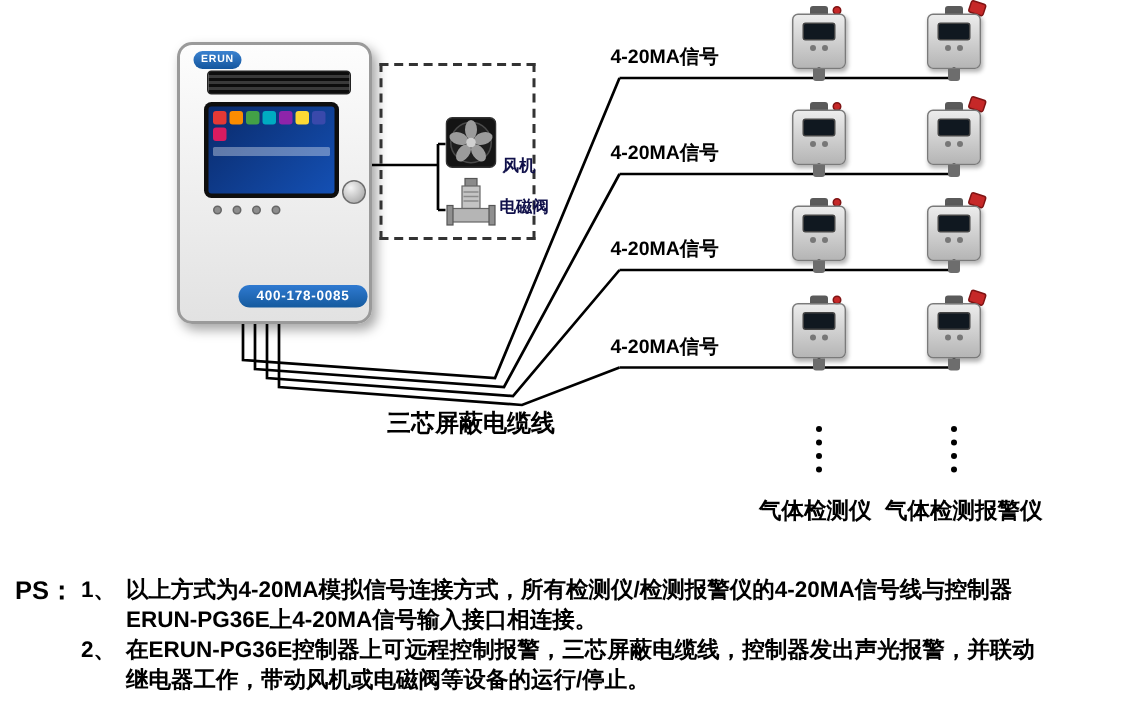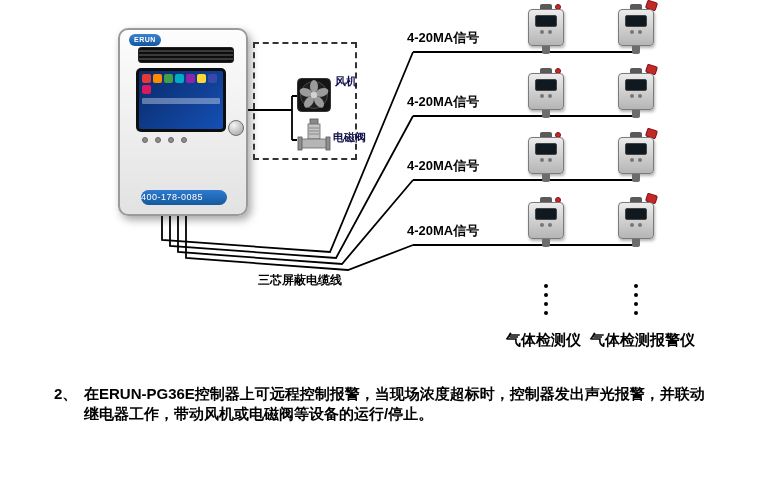--- a/index.html
+++ b/index.html
@@ -43,23 +43,23 @@
   .ctrl-screen .bar{width:100%;height:6px;border-radius:1px;background:rgba(255,255,255,.35);margin-top:2px;}
   .ctrl-knob{
     position:absolute;left:108px;top:90px;width:16px;height:16px;border-radius:50%;
     background:radial-gradient(circle at 35% 30%,#f4f4f4,#9c9c9c);border:1px solid #6f6f6f;box-sizing:border-box;
   }
   .ctrl-btns{position:absolute;left:22px;top:107px;display:flex;gap:7px;}
   .ctrl-btns i{width:6px;height:6px;border-radius:50%;background:#8d8d8d;border:1px solid #666;box-sizing:border-box;}
   .ctrl-name{position:absolute;left:0;top:124px;width:100%;text-align:center;
     font-size:12px;font-weight:bold;color:#1a1a1a;letter-spacing:1px;}
   .ctrl-hotline{
-    position:absolute;left:21px;top:160px;width:86px;height:15px;border-radius:8px;
+    position:absolute;left:39px;top:160px;width:86px;height:15px;border-radius:8px;
     background:linear-gradient(180deg,#2f7ad1,#155a9e);color:#fff;font-size:9px;
-    font-weight:normal;text-align:left;line-height:15px;letter-spacing:.5px;
+    font-weight:bold;text-align:center;line-height:15px;letter-spacing:.5px;
   }
 
   
   .opt-box{
     position:absolute;left:253px;top:42px;width:104px;height:118px;
     border:2px dashed #333;box-sizing:border-box;
   }
   .opt-title{position:absolute;left:0;top:3px;width:100%;text-align:center;font-size:12px;font-weight:bold;white-space:nowrap;}
   .opt-fan{position:absolute;left:42px;top:34px;width:34px;height:34px;}
   .opt-valve{position:absolute;left:42px;top:74px;width:34px;height:34px;}
@@ -80,21 +80,21 @@
   .det-btns{display:flex;justify-content:center;gap:4px;margin-top:3px;}
   .det-btns i{width:4px;height:4px;background:#777;border-radius:50%;}
   .det-probe{position:absolute;left:14px;top:42px;width:8px;height:8px;background:#6d6d6d;border-radius:0 0 2px 2px;}
 
   .dots{position:absolute;display:flex;flex-direction:column;gap:5px;}
   .dots i{width:4px;height:4px;background:#000;border-radius:50%;}
 
   
   .lbl{position:absolute;font-weight:bold;color:#000;white-space:nowrap;}
   .lbl-signal{font-size:13px;}
-  .lbl-cable{font-size:12px;}
+  .lbl-cable{font-size:16px;}
   .lbl-col{font-size:15px;}
 
   
   .notes{position:absolute;left:10px;top:384px;width:745px;font-size:15px;font-weight:bold;line-height:20px;}
   .notes .ps{display:inline-block;width:44px;font-size:17px;vertical-align:bottom;}
   .notes .num{display:inline-block;width:30px;}
   .notes .indent1{margin-left:44px;}
   .notes .indent2{margin-left:74px;}
 </style>
 </head>
@@ -151,21 +151,21 @@
         <g fill="#9b9b9b">
           <ellipse cx="17" cy="8.5" rx="4" ry="6.5"></ellipse>
           <ellipse cx="17" cy="8.5" rx="4" ry="6.5" transform="rotate(72 17 17)"></ellipse>
           <ellipse cx="17" cy="8.5" rx="4" ry="6.5" transform="rotate(144 17 17)"></ellipse>
           <ellipse cx="17" cy="8.5" rx="4" ry="6.5" transform="rotate(216 17 17)"></ellipse>
           <ellipse cx="17" cy="8.5" rx="4" ry="6.5" transform="rotate(288 17 17)"></ellipse>
         </g>
         <circle cx="17" cy="17" r="3.2" fill="#d0d0d0"></circle>
       </svg>
     </div>
-    <div class="opt-lbl" style="left:80px;top:30px;">风机</div>
+    <div class="opt-lbl" style="left:80px;top:59px;">风机</div>
     <div class="opt-valve">
       <svg viewBox="0 0 34 34" width="34" height="34">
         <rect x="13" y="1" width="8" height="6" fill="#8a8a8a" stroke="#555" stroke-width="0.8"></rect>
         <rect x="11" y="6" width="12" height="15" fill="#c4c4c4" stroke="#666" stroke-width="0.8"></rect>
         <path d="M12 10 H22 M12 13 H22 M12 16 H22" stroke="#8a8a8a" stroke-width="1"></path>
         <rect x="3" y="21" width="28" height="9" fill="#b5b5b5" stroke="#666" stroke-width="0.8"></rect>
         <rect x="1" y="19" width="4" height="13" fill="#8f8f8f" stroke="#555" stroke-width="0.8"></rect>
         <rect x="29" y="19" width="4" height="13" fill="#8f8f8f" stroke="#555" stroke-width="0.8"></rect>
       </svg>
     </div>
@@ -289,21 +289,27 @@
       <i></i>
       <i></i>
       <i></i>
       <i></i>
     </div>
 
   <div class="lbl lbl-col" style="left:506px;top:331px;">气体检测仪</div>
   <div class="lbl lbl-col" style="left:590px;top:331px;">气体检测报警仪</div>
 
   <div class="notes">
+    <div class="note-line">
+      <span class="ps">PS：</span><span class="num">1、</span><span>以上方式为4-20MA模拟信号连接方式，所有检测仪/检测报警仪的4-20MA信号线与控制器</span>
+    </div>
+    <div class="note-line indent2">
+      <span>ERUN-PG36E上4-20MA信号输入接口相连接。</span>
+    </div>
     <div class="note-line indent1">
-      <span class="num">2、</span><span>在ERUN-PG36E控制器上可远程控制报警，当现场浓度超标时，控制器发出声光报警，并联动</span>
+      <span class="num">2、</span><span>在ERUN-PG36E控制器上可远程控制报警，三芯屏蔽电缆线，控制器发出声光报警，并联动</span>
     </div>
     <div class="note-line indent2">
       <span>继电器工作，带动风机或电磁阀等设备的运行/停止。</span>
     </div>
   </div>
 
 </div>
 
 </body></html>

